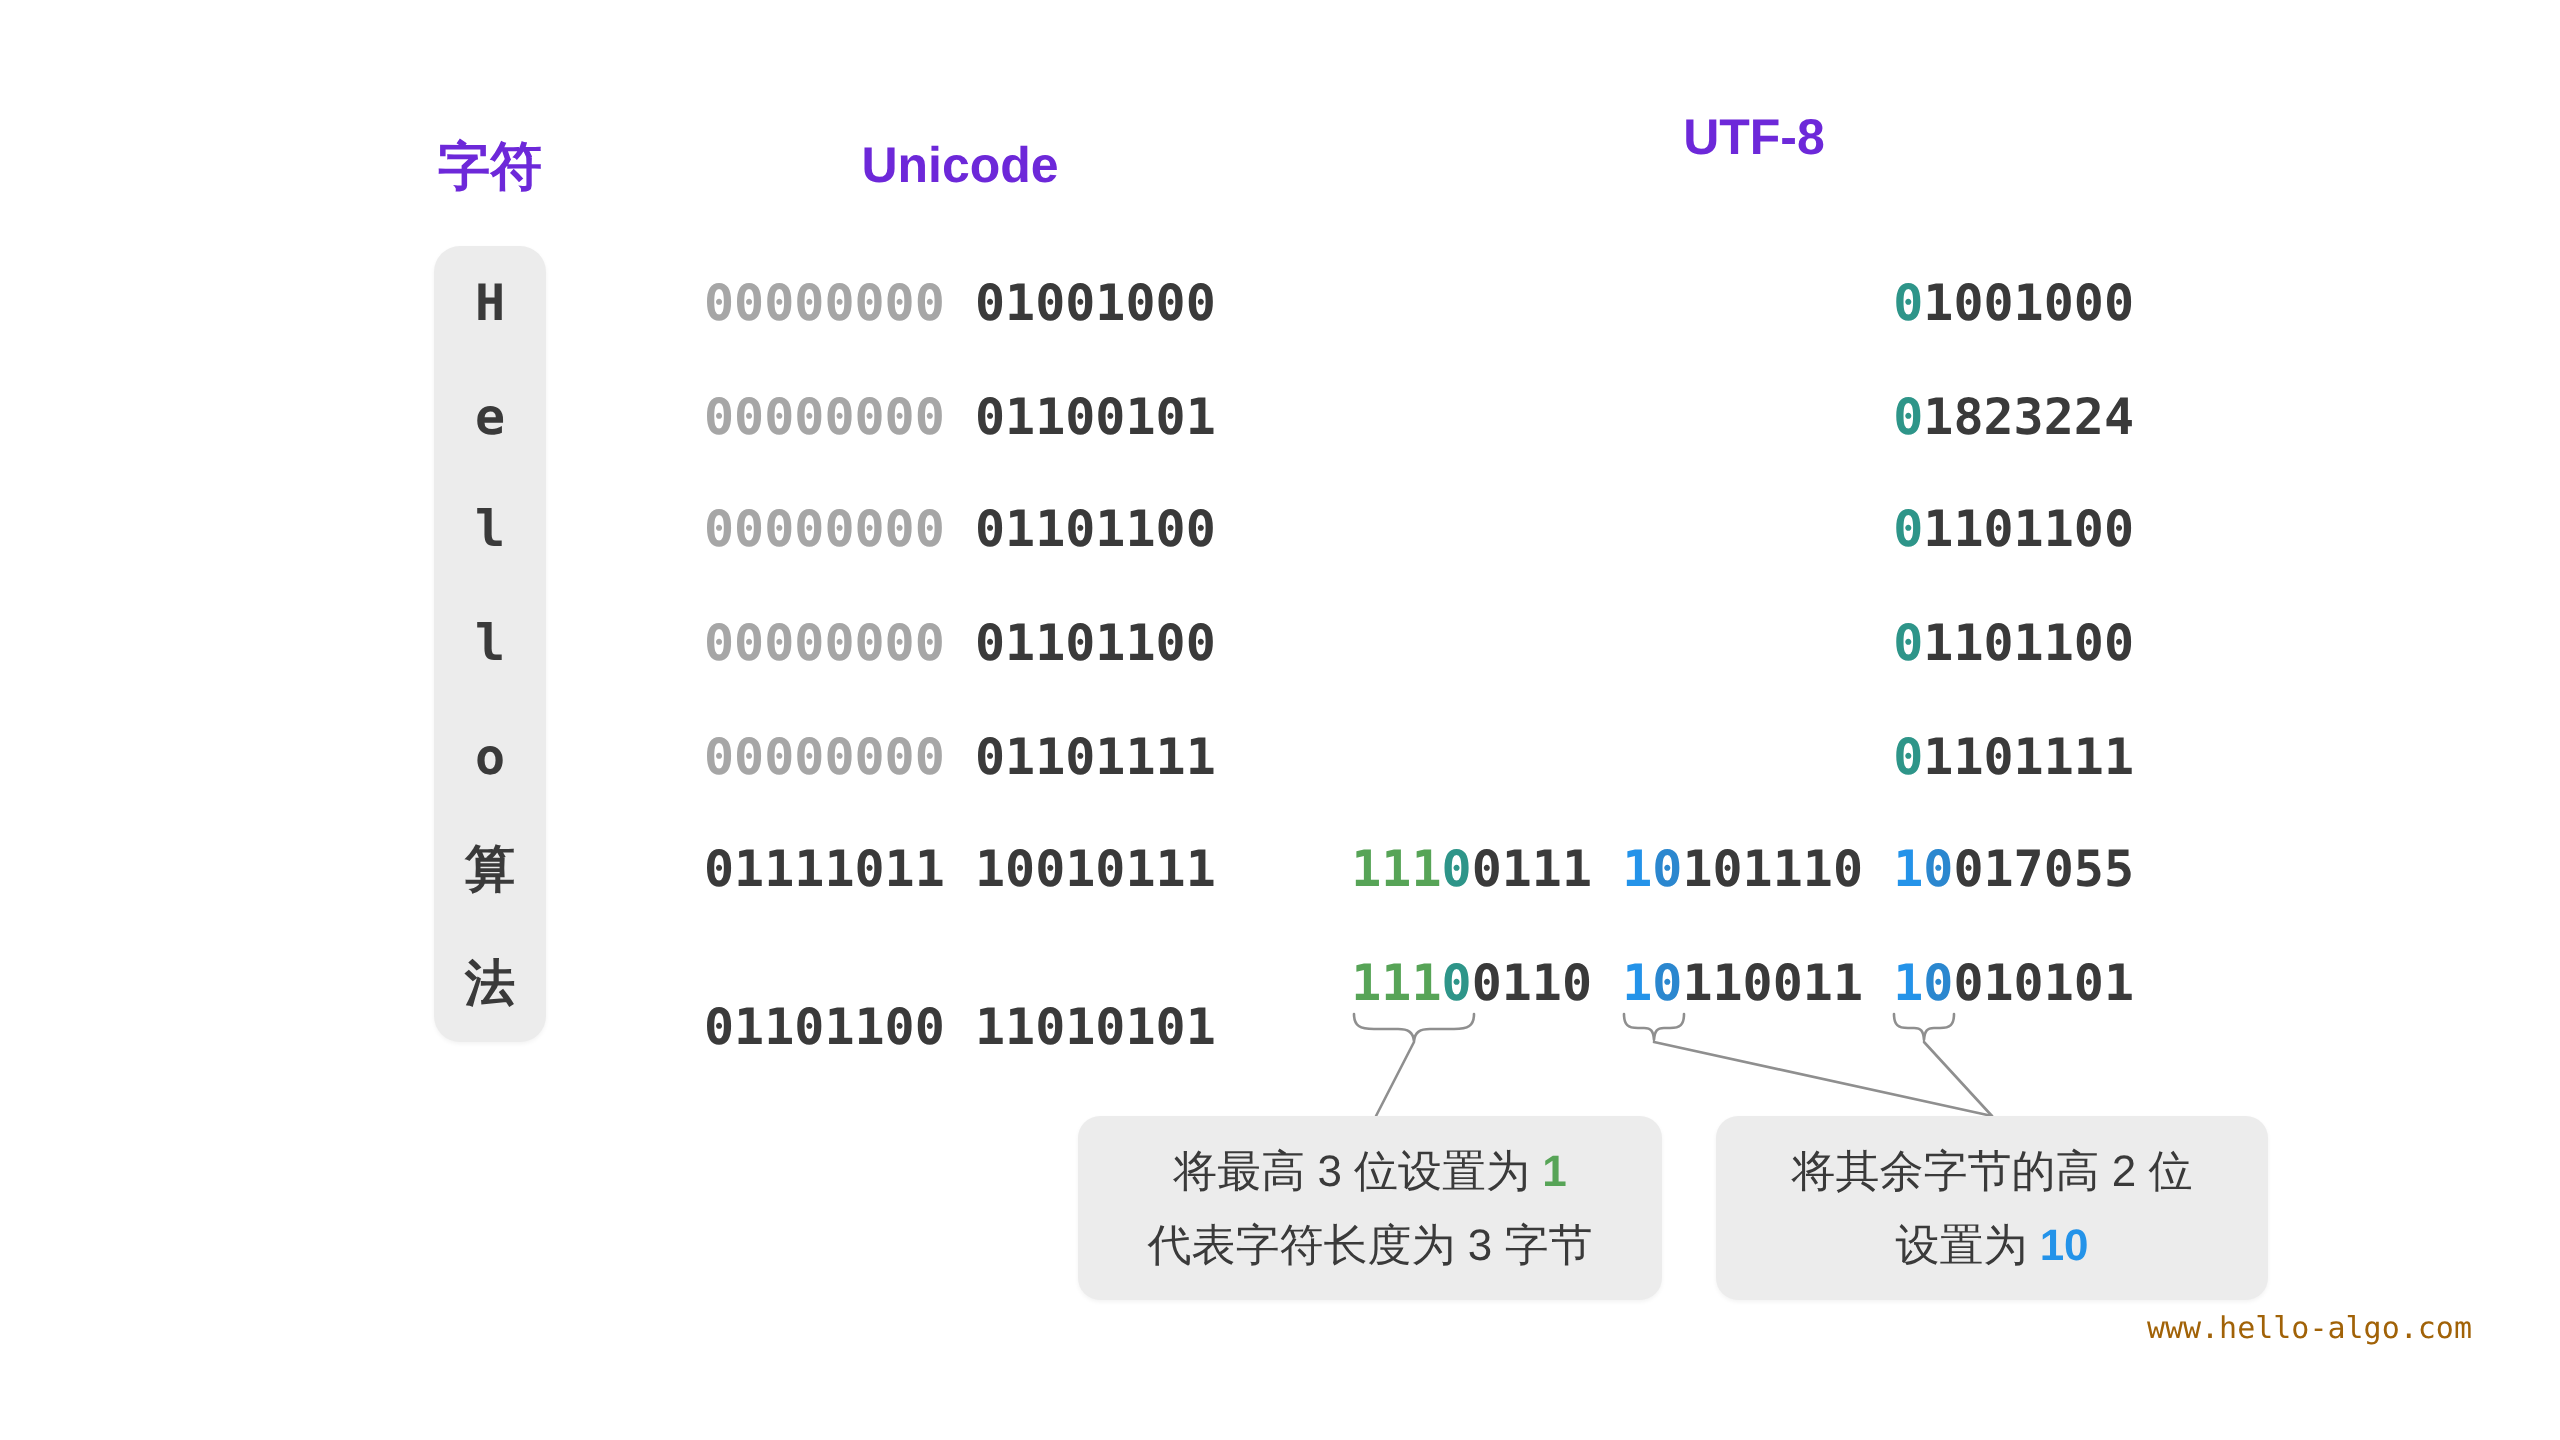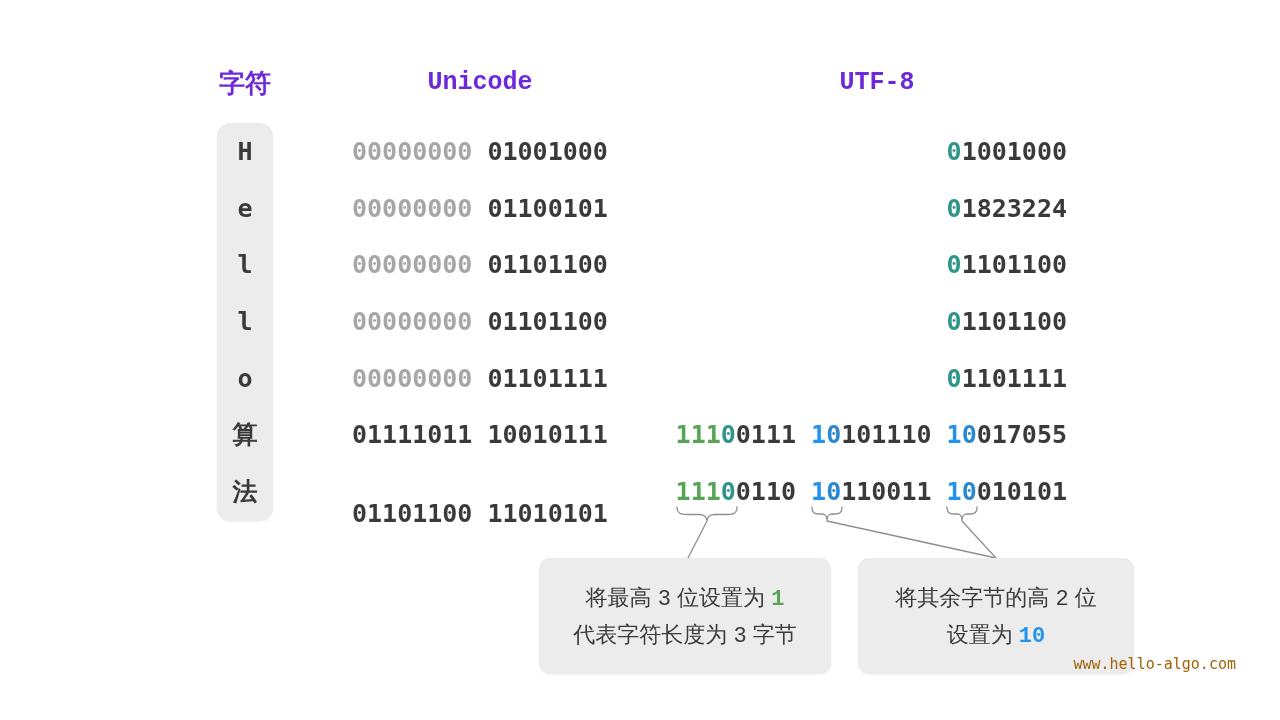--- a/index.html
+++ b/index.html
@@ -4,21 +4,21 @@
 <style>
   html,body{margin:0;padding:0;background:#ffffff;}
   .canvas{
     position:relative;
     width:1280px;height:720px;
     background:#ffffff;
     overflow:hidden;
     font-family:"Liberation Sans",sans-serif;
     color:#3A3A3A;
   }
-  .mono{font-family:Liberation Mono, monospace;}
+  .mono{font-family:Liberation Sans, sans-serif;}
   .hdr{
     position:absolute;height:30px;line-height:30px;
     font-weight:bold;font-size:25px;text-align:center;color:#6d28d9;
   }
   .hdr-cjk{font-family:"Liberation Sans",sans-serif;font-size:26px;}
   .char-pill{
     position:absolute;left:217px;top:123px;width:56px;height:398px;
     background:#ECECEC;border-radius:13px;
     box-shadow:0 1px 2px rgba(0,0,0,0.05);
   }
@@ -33,41 +33,41 @@
   }
   .unicode-col{left:352px;}
   .utf8-col{right:213px;text-align:right;}
   .c-dark{color:#3A3A3A;margin-top:44px;}
   .c-gray{color:#A6A6A6;}
   .c-green{color:#57A457;}
   .c-teal{color:#2E9589;}
   .c-blue{color:#2493E9;}
   .c-blueDark{color:#2B87CF;}
   .callout{
-    position:absolute;top:558px;height:116px;background:#ECECEC;border-radius:11px;
+    position:absolute;top:558px;height:92px;background:#ECECEC;border-radius:11px;
     box-shadow:0 1px 2px rgba(0,0,0,0.05);
     display:flex;flex-direction:column;justify-content:center;
     text-align:center;font-size:22px;color:#3A3A3A;
   }
   .callout .line{height:37px;line-height:37px;white-space:pre;}
   .callout .b{font-weight:bold;}
   .overlay{position:absolute;left:0;top:0;pointer-events:none;}
   .watermark{
     position:absolute;right:44px;top:654px;height:20px;line-height:20px;
     font-family:"DejaVu Sans Mono",monospace;font-size:15px;color:#a16207;
   }
 </style>
 </head>
 <body>
 
 <div class="canvas">
 
   <div class="hdr hdr-cjk" style="left:180px;top:68px;width:130px;">字符</div>
   <div class="hdr mono" style="left:380px;top:68px;width:200px;">Unicode</div>
-  <div class="hdr mono" style="left:777px;top:68px;width:200px;">UTF-8</div>
+  <div class="hdr mono" style="left:777px;top:54px;width:200px;">UTF-8</div>
 
   <div class="char-pill"></div>
 
   <div>
       <div class="char-cell" style="top: 138px;">H</div>
       <div class="bin unicode-col" style="top: 138px;"><span class="c-gray">00000000 </span><span class="c-dark">01001000</span></div>
       <div class="bin utf8-col" style="top: 138px; left: auto;"><span class="c-teal">0</span><span class="c-dark">1001000</span></div>
       <div class="char-cell" style="top: 195px;">e</div>
       <div class="bin unicode-col" style="top: 195px;"><span class="c-gray">00000000 </span><span class="c-dark">01100101</span></div>
       <div class="bin utf8-col" style="top: 195px; left: auto;"><span class="c-teal">0</span><span class="c-dark">1823224</span></div>

